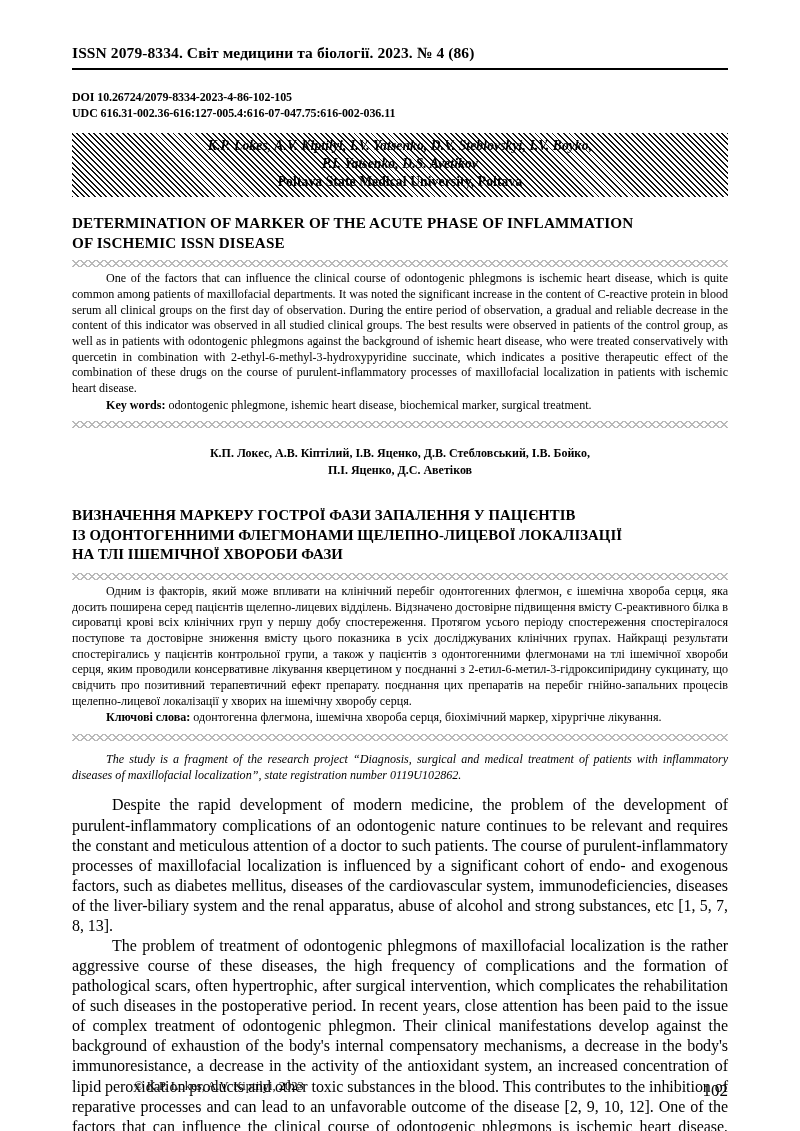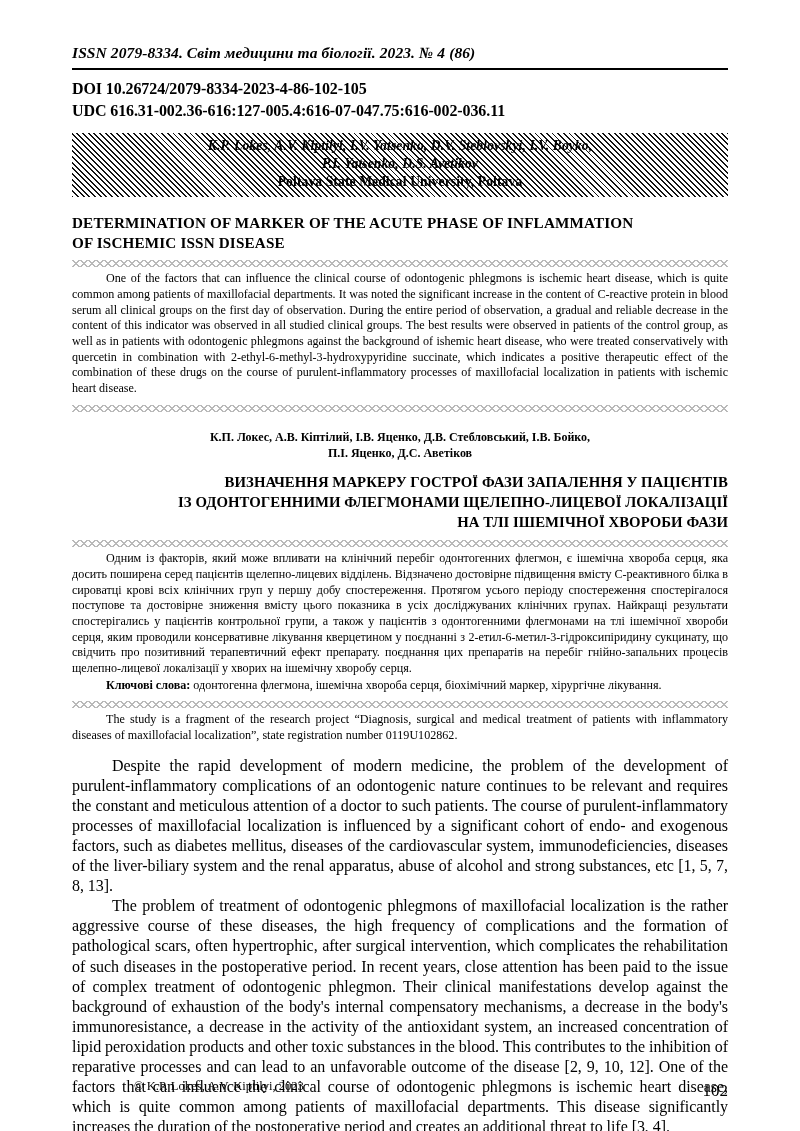--- a/index.html
+++ b/index.html
@@ -24,36 +24,35 @@
   .content {
     position: absolute;
     left: 72px;
     top: 0;
     width: 656px;
   }
 
   
   .runninghead {
     margin-top: 44px;
-    font-style: italic;
     font-weight: bold;
     font-size: 15.5px;
     letter-spacing: 0.1px;
     line-height: 1.2;
   }
   .rule-thick {
     margin-top: 5px;
     border-bottom: 2.5px solid #000;
   }
 
   
   .idblock {
-    margin-top: 8px;
-    font-weight: bold;
-    font-size: 16px;
+    margin-top: 19px;
+    font-weight: bold;
+    font-size: 12px;
     line-height: 1.38;
     letter-spacing: -0.1px;
   }
 
   
   .authors-band {
     position: relative;
     margin-top: 11px;
     padding: 4px 0 6px 0;
     text-align: center;
@@ -133,31 +132,32 @@
 
   
   .authors-ua {
     margin-top: 17px;
     text-align: center;
     font-weight: bold;
     font-size: 12px;
     line-height: 1.36;
   }
   .title-ua {
-    margin-top: 12px;
-    text-align: right;
+    margin-top: 28px;
+    text-align: left;
     font-weight: bold;
     font-size: 14.8px;
     line-height: 1.33;
     letter-spacing: 0.05px;
   }
 
   
   .projectnote {
-    margin-top: 4px;
+    margin-top: 11px;
+    font-style: italic;
     font-size: 12.1px;
     line-height: 1.30;
     text-align: justify;
     text-indent: 34px;
   }
 
   
   .body-text {
     margin-top: 12px;
     font-size: 16.0px;
@@ -216,20 +216,24 @@
 
     <div class="title-en">
       <div>DETERMINATION OF MARKER OF THE ACUTE PHASE OF INFLAMMATION</div>
       <div>OF ISCHEMIC ISSN DISEASE</div>
     </div>
 
 
     <div class="zigzag"></div>
 
     <div class="abstract">One of the factors that can influence the clinical course of odontogenic phlegmons is ischemic heart disease, which is quite common among patients of maxillofacial departments. It was noted the significant increase in the content of C-reactive protein in blood serum all clinical groups on the first day of observation. During the entire period of observation, a gradual and reliable decrease in the content of this indicator was observed in all studied clinical groups. The best results were observed in patients of the control group, as well as in patients with odontogenic phlegmons against the background of ishemic heart disease, who were treated conservatively with quercetin in combination with 2-ethyl-6-methyl-3-hydroxypyridine succinate, which indicates a positive therapeutic effect of the combination of these drugs on the course of purulent-inflammatory processes of maxillofacial localization in patients with ischemic heart disease.</div>
+    <div class="keywords">
+      <b>Key words:</b>
+      <span>odontogenic phlegmone, ishemic heart disease, biochemical marker, surgical treatment.</span>
+    </div>
 
     <div class="zigzag"></div>
 
     <div class="authors-ua">
       <div>К.П. Локес, А.В. Кіптілий, І.В. Яценко, Д.В. Стебловський, І.В. Бойко,</div>
       <div>П.І. Яценко, Д.С. Аветіков</div>
     </div>
 
     <div class="title-ua">
       <div>ВИЗНАЧЕННЯ МАРКЕРУ ГОСТРОЇ ФАЗИ ЗАПАЛЕННЯ У ПАЦІЄНТІВ</div>

